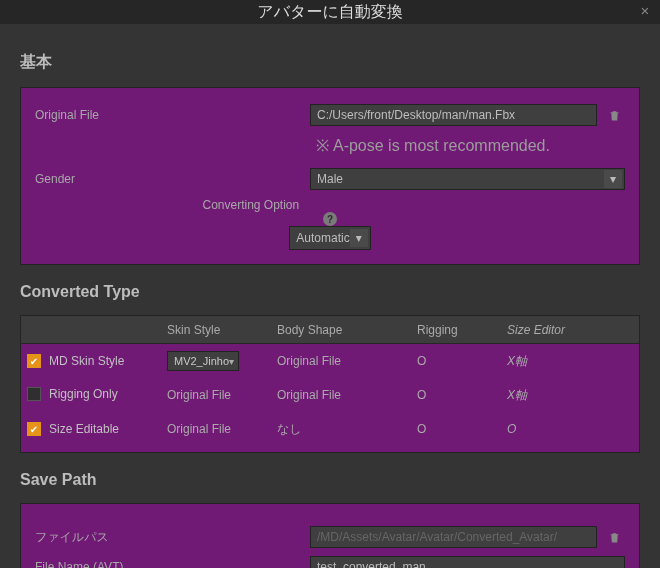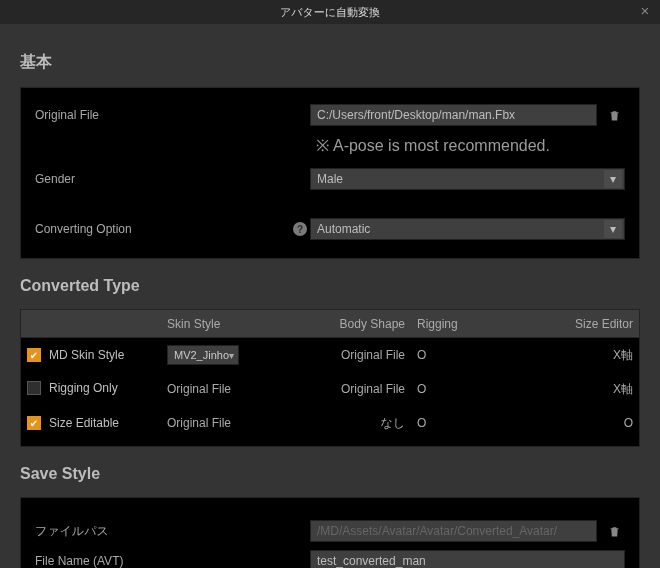--- a/index.html
+++ b/index.html
@@ -13,34 +13,34 @@
     overflow: hidden;
   }
   .titlebar {
     height: 24px;
     background: #262626;
     display: flex;
     align-items: center;
     justify-content: center;
     position: relative;
   }
-  .titlebar .title { color: #ddd; font-size: 11px; }
+  .titlebar .title { color: #ddd; font-size: 16px; }
   .titlebar .close {
     position: absolute;
     right: 6px;
     top: 2px;
     color: #888;
     font-size: 15px;
     width: 18px;
     text-align: center;
   }
   .content { padding: 20px 20px 10px 20px; background:#343434; }
   .section-title { color: #bdbdbd; font-weight: bold; font-size: 16px; margin: 8px 0 14px 0; }
   .panel {
-    background: #000000;
+    background: #701a75;
     border: 1px solid #232323;
     padding: 12px 14px 14px 14px;
     margin-bottom: 18px;
   }
   .row { display: flex; align-items: center; min-height: 30px; }
   .row .label { width: 255px; color: #a8a8a8; }
   .row .help-spacer { width: 20px; display:flex; align-items:center; justify-content:center; }
   .help-icon {
     width: 14px; height: 14px; border-radius: 50%;
     background: #7a7a7a; color: #2b2b2b;
@@ -75,23 +75,23 @@
     color: #888;
     background: transparent;
   }
   .hint { color: #9c9c9c; margin-left: 275px; font-size: 16px; padding: 4px 0 8px 6px; }
   
   .tbl { width: 100%; }
   .tbl .thead { display:flex; background:#3d3d3d; height:28px; align-items:center; border-bottom:1px solid #262626; }
   .tbl .thead > div, .tbl .trow > div { padding: 0 6px; }
   .c1 { width: 140px; }
   .c2 { width: 110px; }
-  .c3 { width: 140px; text-align: right; }
+  .c3 { width: 140px; text-align: left; }
   .c4 { width: 90px;  }
-  .c5 { flex: 1;      text-align: right; }
+  .c5 { flex: 1;      text-align: left; font-style: italic; }
   .tbl .trow { display:flex; align-items:center; height:34px; }
   .tbl .thead .c1 { }
   .check {
     display:inline-flex; align-items:center; gap:8px;
     color:#c0c0c0;
   }
   .box {
     width:14px; height:14px; border:1px solid #555;
     display:inline-flex; align-items:center; justify-content:center;
     background:#2f2f2f;
@@ -130,21 +130,21 @@
     </div>
     <div class="hint">※ A-pose is most recommended.</div>
     <div class="row">
       <span class="label">Gender</span>
       <span class="help-spacer"></span>
       <div class="select">
         <span>Male</span>
         <span class="caret">▾</span>
       </div>
     </div>
-    <div class="row" style="margin-top:20px;">
+    <div class="row" style="margin-top:4px;flex-direction:column;">
       <span class="label">Converting Option</span>
       <span class="help-spacer">
           <span class="help-icon">?</span>
         </span>
       <div class="select">
         <span>Automatic</span>
         <span class="caret">▾</span>
       </div>
     </div>
   </div>
@@ -199,21 +199,21 @@
           </label>
         </div>
         <div class="c2">Original File</div>
         <div class="c3">なし</div>
         <div class="c4">O</div>
         <div class="c5">O</div>
       </div>
     </div>
   </div>
 
-  <div class="section-title">Save Style</div>
+  <div class="section-title">Save Path</div>
   <div class="panel">
     <div class="row" style="margin-top:6px;">
       <span class="label">ファイルパス</span>
       <span class="help-spacer"></span>
       <input class="input readonly" readonly="" value="/MD/Assets/Avatar/Avatar/Converted_Avatar/" style="">
       <span class="trash">
         <svg width="13" height="13" viewBox="0 0 24 24" fill="#888">
             <path d="M6 7h12l-1 14H7L6 7zm3-3h6l1 2H8l1-2zM4 6h16v1H4z"></path>
           </svg>
       </span>

